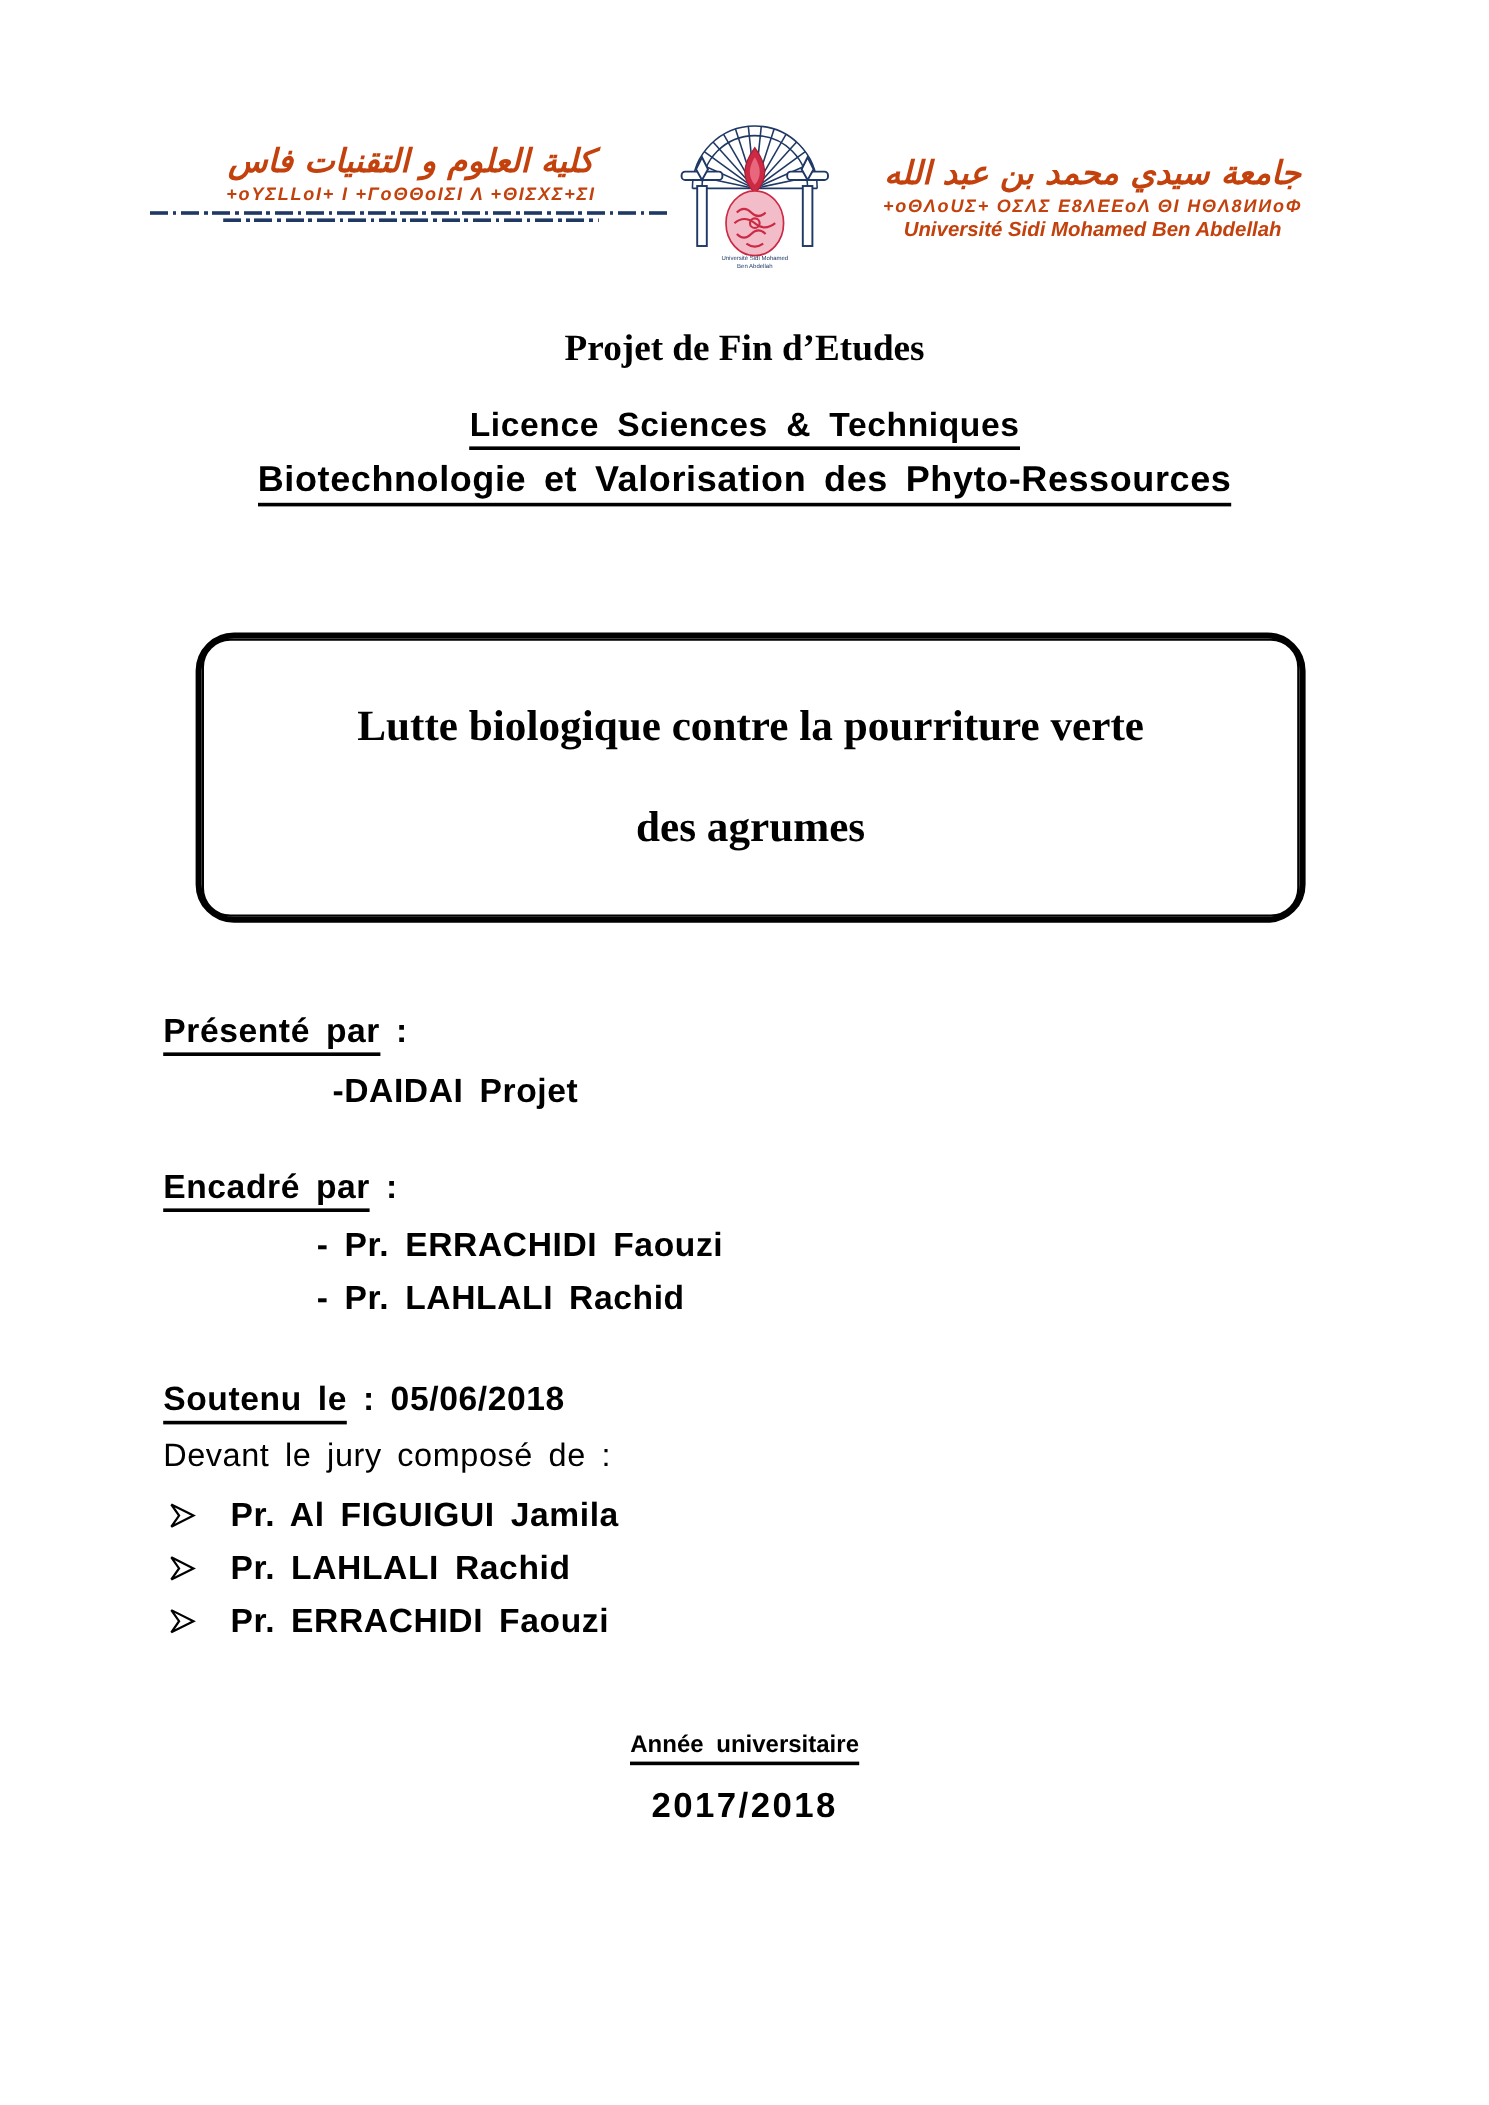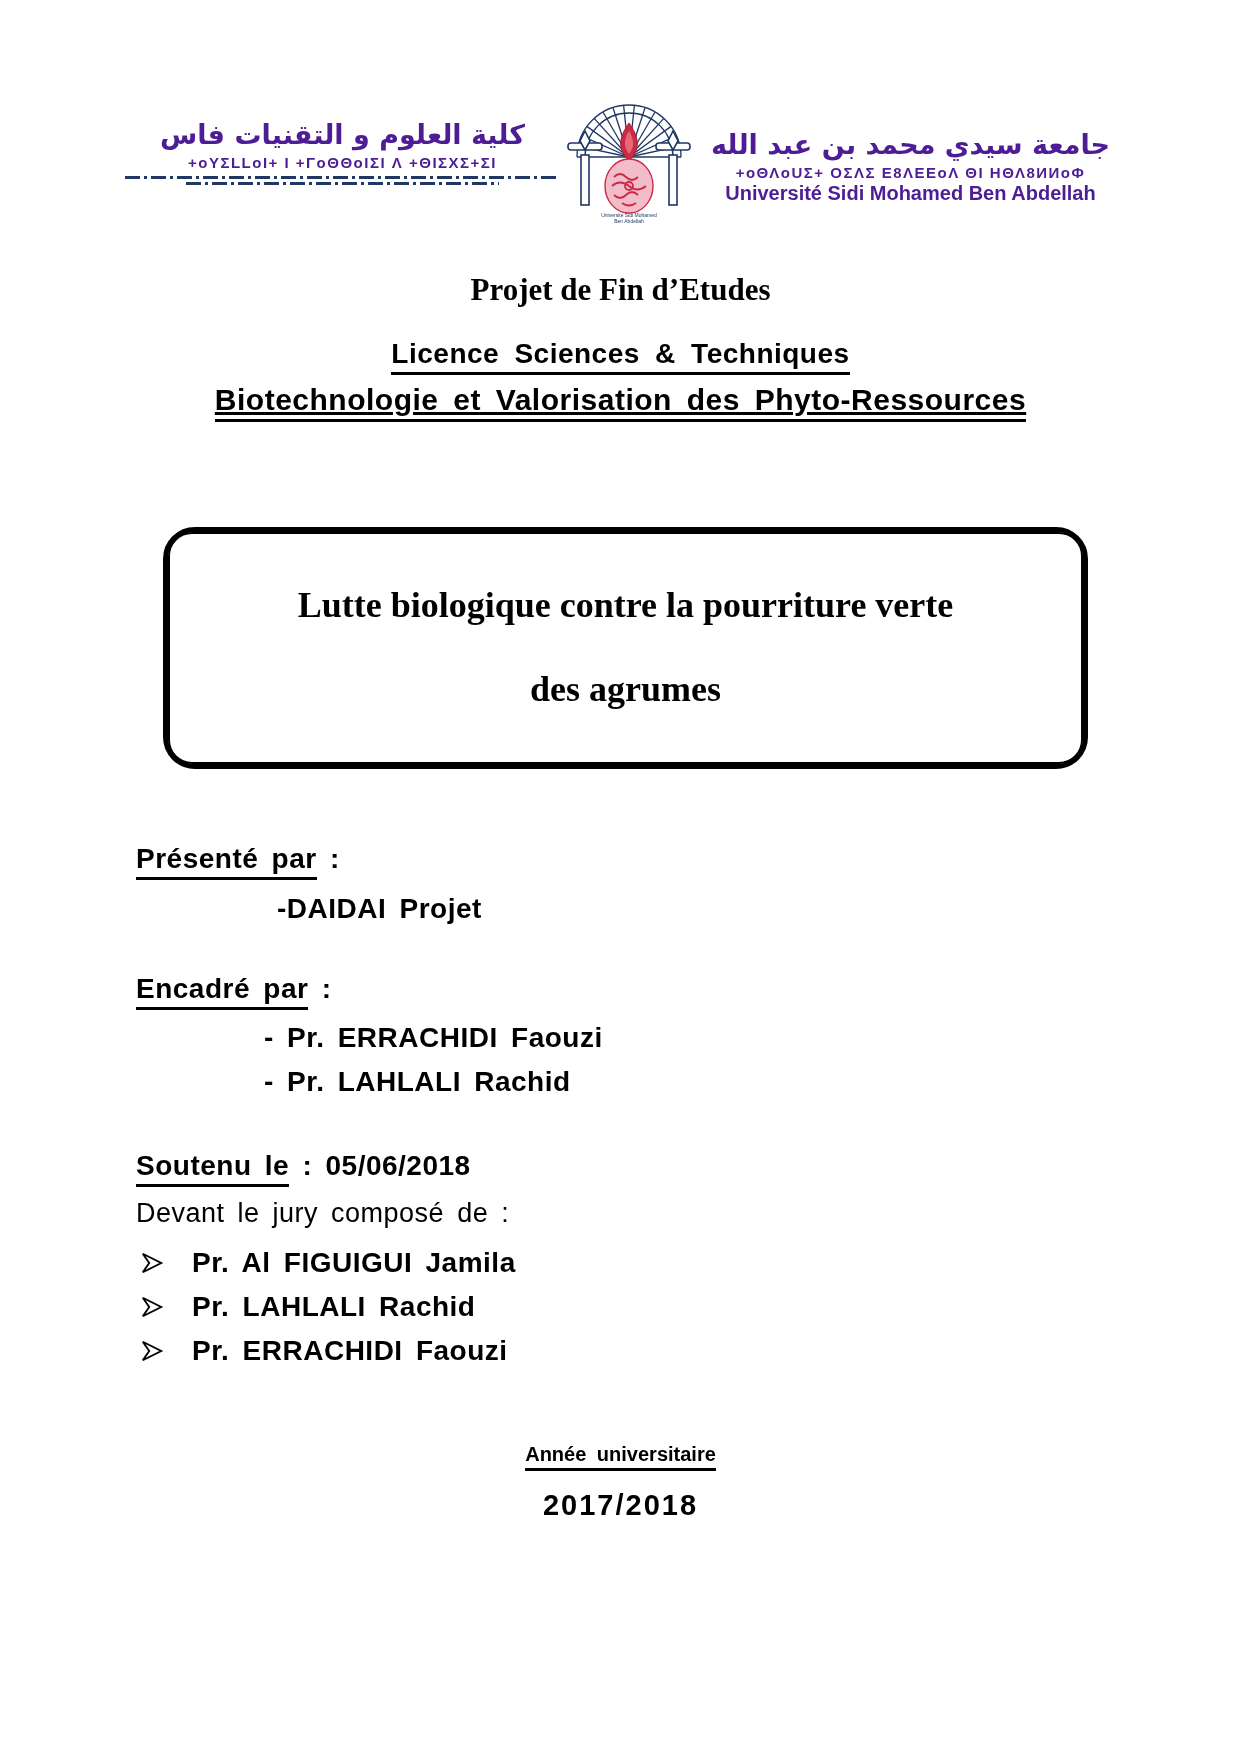--- a/index.html
+++ b/index.html
@@ -1,37 +1,37 @@
 <!DOCTYPE html>
 <html><head>
 <meta charset="utf-8">
 <style>
   html,body{margin:0;padding:0;}
   body{
     width:1241px;height:1754px;position:relative;background:#ffffff;color:#000;
     font-family:"Liberation Sans","DejaVu Sans",sans-serif;overflow:hidden;
   }
   .abs{position:absolute;}
-  .navy{color:#4c1d95;}
+  .navy{color:#c2410c;font-style:italic;}
   .centerline{left:0;width:100%;text-align:center;}
 
   
   .inst-block{text-align:center;}
   .inst-arabic{font-family:"DejaVu Sans",sans-serif;font-size:27px;font-weight:bold;line-height:1.25;}
   .inst-tifinagh{font-size:15px;font-weight:bold;letter-spacing:1.5px;margin-top:2px;white-space:nowrap;}
   .inst-french{font-size:21px;font-weight:bold;margin-top:1px;white-space:nowrap;}
   .dashdot{height:3px;margin-top:5px;
     background:repeating-linear-gradient(90deg,#1f3864 0 15px,transparent 15px 19px,#1f3864 19px 22px,transparent 22px 26px);}
   .dashdot.short{width:72%;margin:3px auto 0;}
 
   
   .serif{font-family:"Liberation Serif","DejaVu Serif",serif;}
   .proj-title{font-size:31px;font-weight:bold;}
   .degree-line{font-size:28px;font-weight:bold;word-spacing:7px;letter-spacing:0.5px;}
-  .spec-line{font-size:30px;font-weight:bold;word-spacing:6px;letter-spacing:0.5px;text-decoration:underline;}
+  .spec-line{font-size:30px;font-weight:bold;word-spacing:6px;letter-spacing:0.5px;}
   .uline{border-bottom:3px solid #000;padding-bottom:3px;}
 
   
   .title-box{left:163px;top:527px;width:925px;height:242px;
     border:5px solid #000;border-radius:32px;padding:0;box-sizing:border-box;}
   .title-box-inner{width:100%;height:100%;border:2px solid #000;border-radius:24px;
     box-sizing:border-box;text-align:center;}
   .box-line1{font-size:36px;font-weight:bold;margin-top:50px;}
   .box-line2{font-size:36px;font-weight:bold;margin-top:42px;}
 
@@ -101,21 +101,21 @@
     </g>
 
     <text x="73" y="124" font-size="5" fill="#1f3864" text-anchor="middle">Université Sidi Mohamed</text>
     <text x="73" y="130" font-size="5" fill="#1f3864" text-anchor="middle">Ben Abdellah</text>
   </svg>
 </div>
 
 <div class="abs inst-block navy" style="left:698px;top:128px;width:425px;">
   <div class="inst-arabic">جامعة سيدي محمد بن عبد الله</div>
   <div class="inst-tifinagh">+oΘΛoUΣ+ ΟΣΛΣ Ε8ΛΕΕoΛ ΘΙ ΗΘΛ8ИИoΦ</div>
-  <div class="inst-french" style="font-size:20px;">Université Sidi Mohamed Ben Abdellah</div>
+  <div class="inst-french" style="font-size:17px;">Université Sidi Mohamed Ben Abdellah</div>
 </div>
 
 <div class="abs centerline serif proj-title" style="top:272px;">Projet de Fin d’Etudes</div>
 
 <div class="abs centerline" style="top:338px;">
   <span class="degree-line uline">Licence Sciences &amp; Techniques</span>
 </div>
 
 <div class="abs centerline" style="top:383px;">
   <span class="spec-line uline">Biotechnologie et Valorisation des Phyto-Ressources</span>

